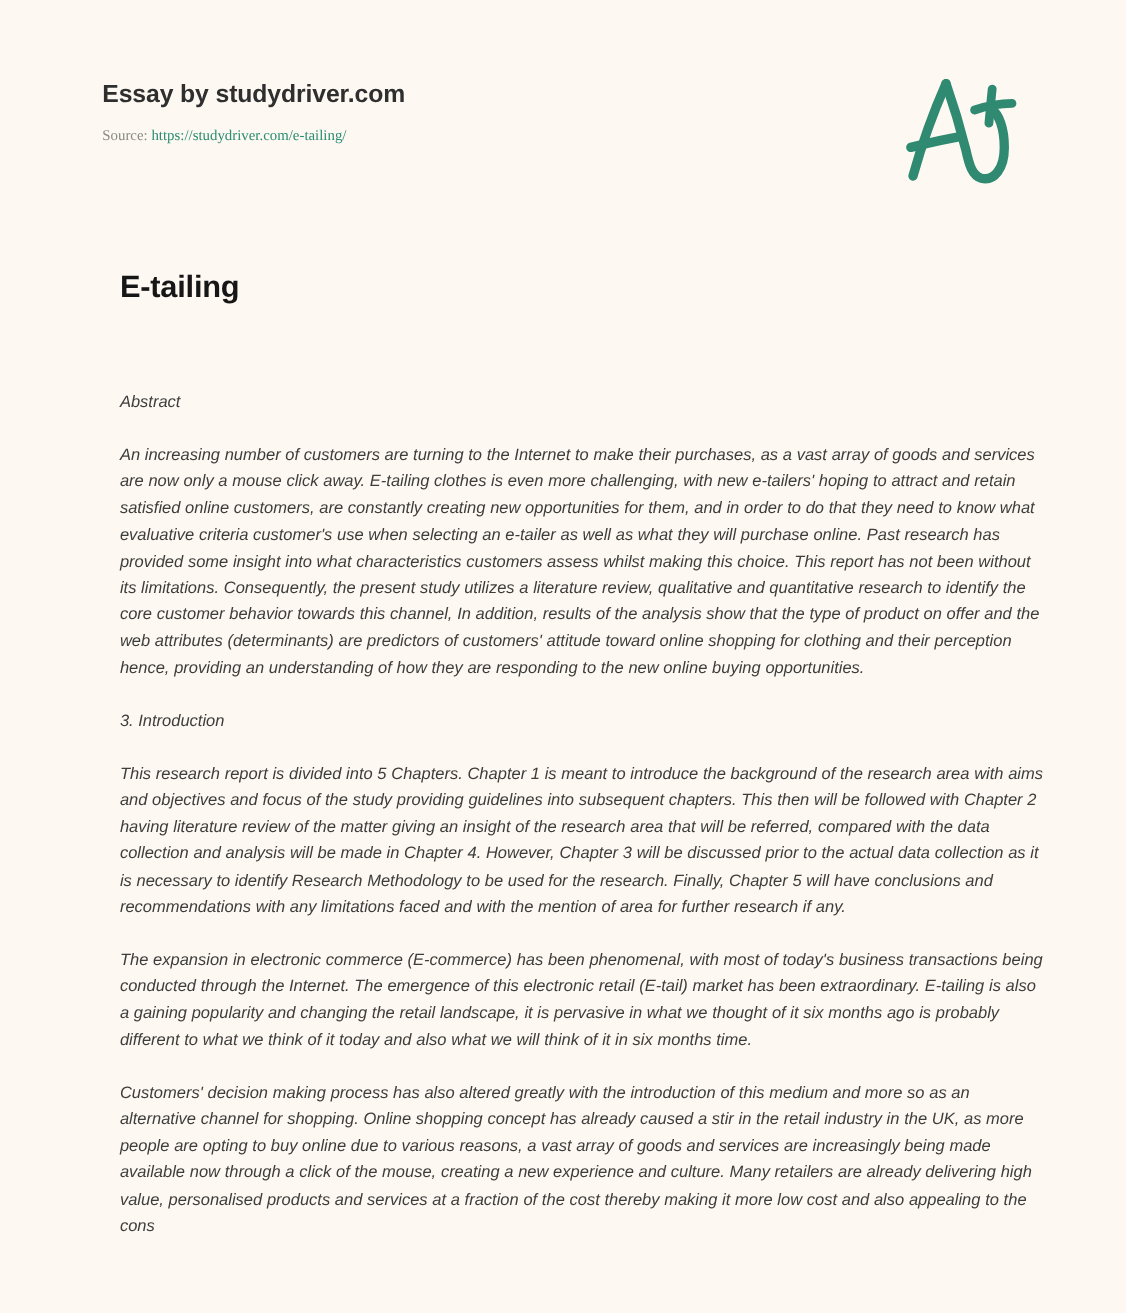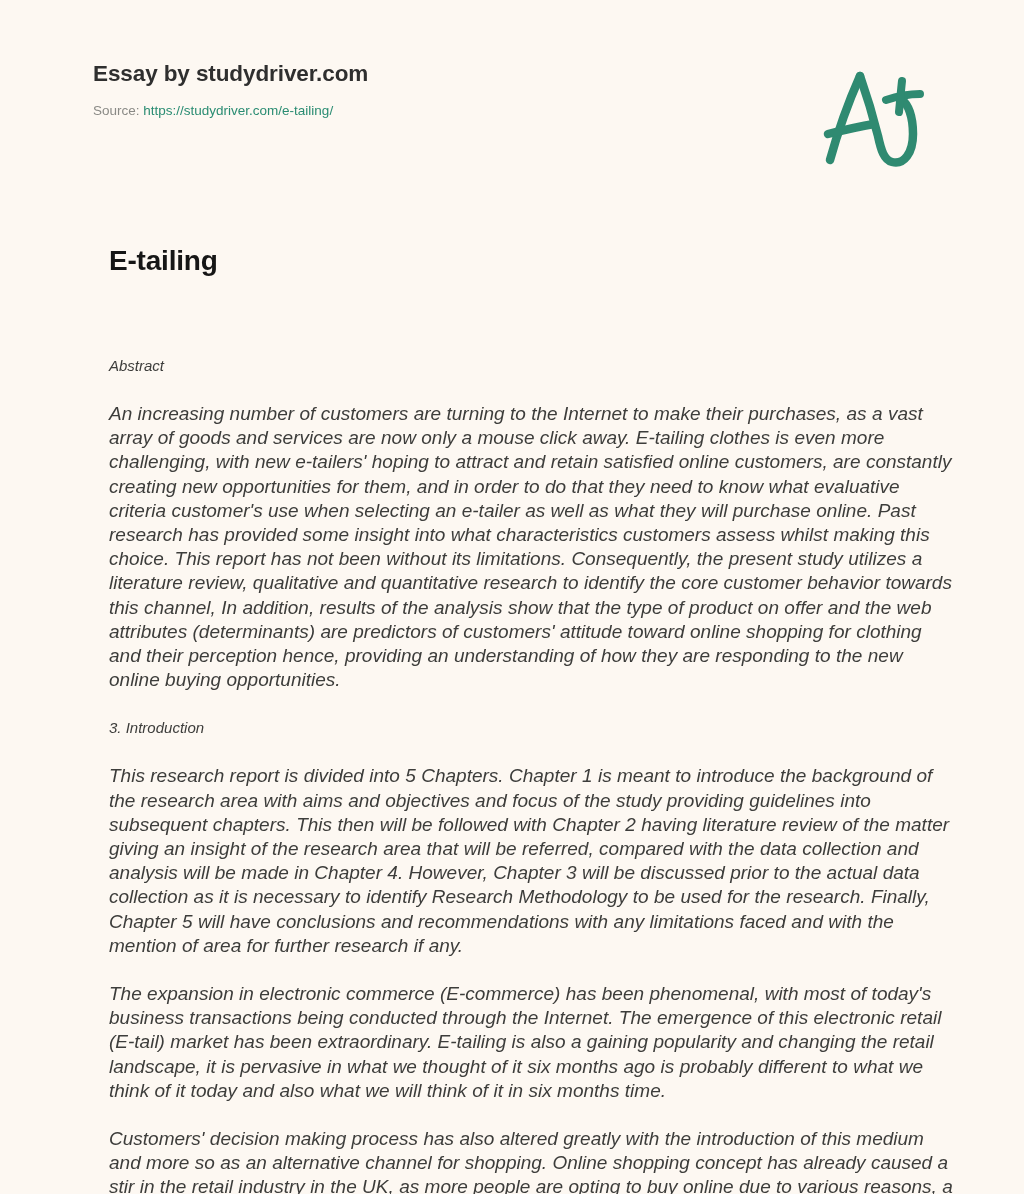--- a/index.html
+++ b/index.html
@@ -26,35 +26,36 @@
   .header {
     position: absolute;
     left: 0;
     top: 0;
     width: 1024px;
     height: 200px;
   }
   .header-text {
     position: absolute;
     left: 93px;
-    top: 60px;
+    top: 72px;
   }
   .essay-by {
     font-size: 22.5px;
     font-weight: bold;
     color: #2f2f2f;
     letter-spacing: -0.1px;
     line-height: 1.2;
     white-space: nowrap;
   }
   .source-line {
     margin-top: 15px;
     font-size: 13.5px;
     line-height: 1.3;
     white-space: nowrap;
+    font-family: Liberation Serif, serif;
   }
   .source-label {
     color: #8a8a86;
   }
   .source-url {
     color: #2a8c72;
     text-decoration: none;
   }
 
   
@@ -92,21 +93,21 @@
     font-style: italic;
   }
   .section-heading {
     font-size: 15px;
     color: #3d3d3b;
     line-height: 24px;
     margin: 0 0 24px 0;
     font-weight: normal;
   }
   p.para {
-    font-size: 19px;
+    font-size: 15px;
     color: #3d3d3b;
     line-height: 24.2px;
     margin: 0 0 24px 0;
     text-align: left;
     word-spacing: 0.1px;
   }
   p.para:last-child {
     margin-bottom: 0;
   }
 </style>

